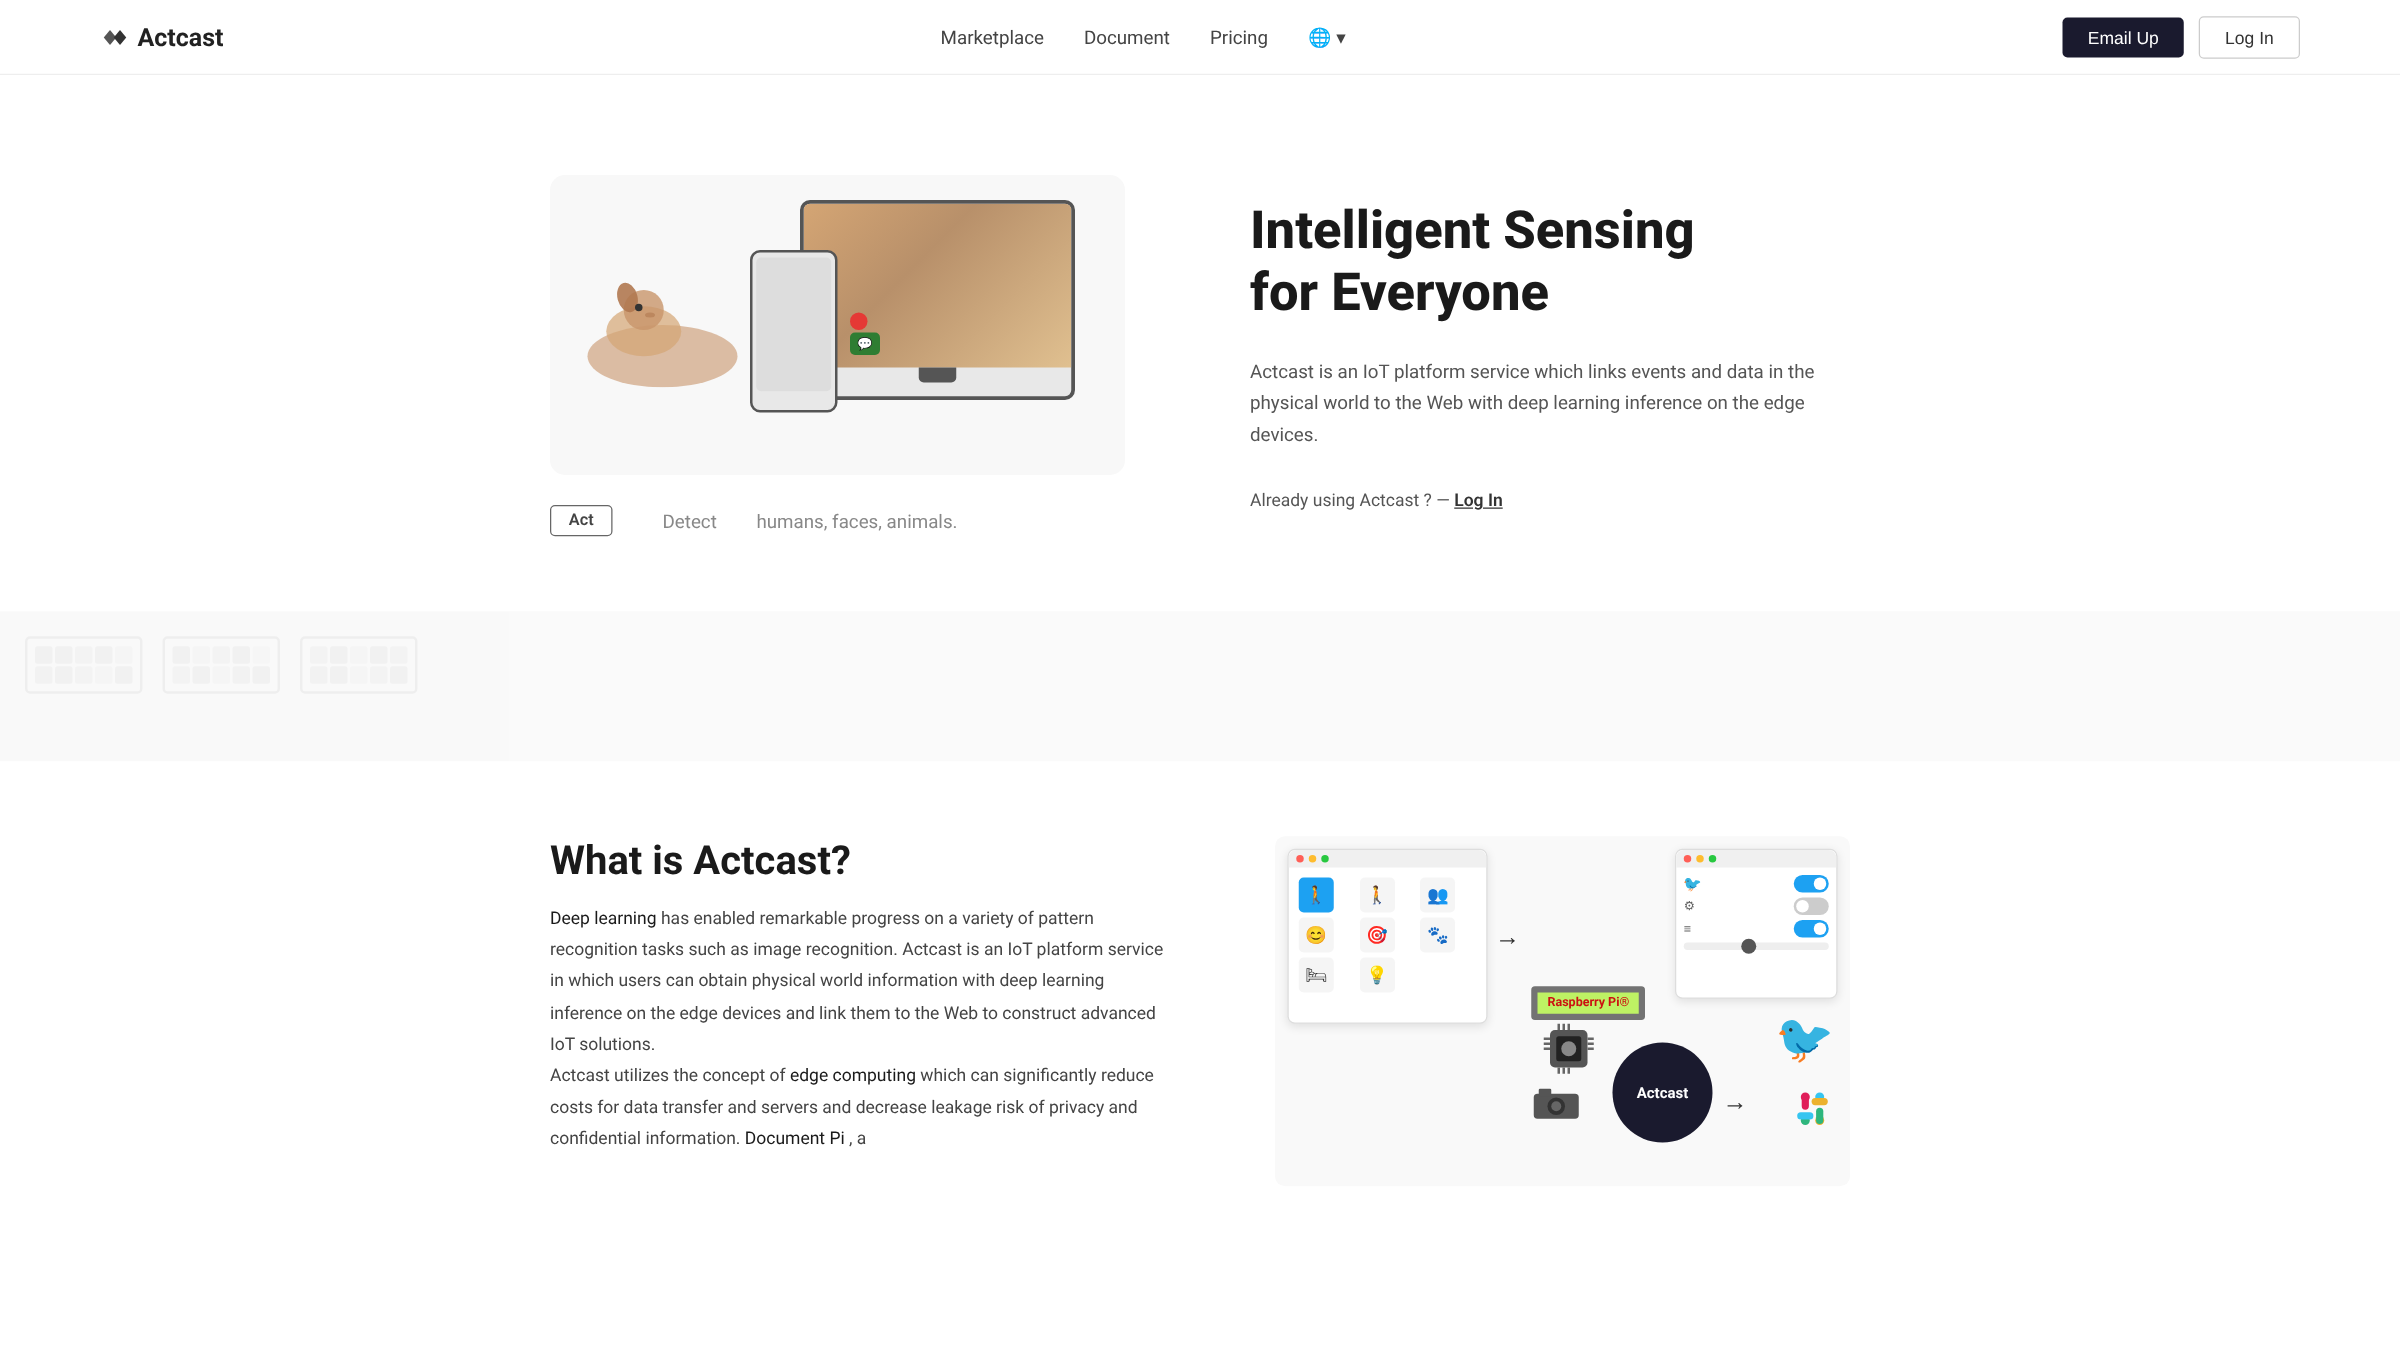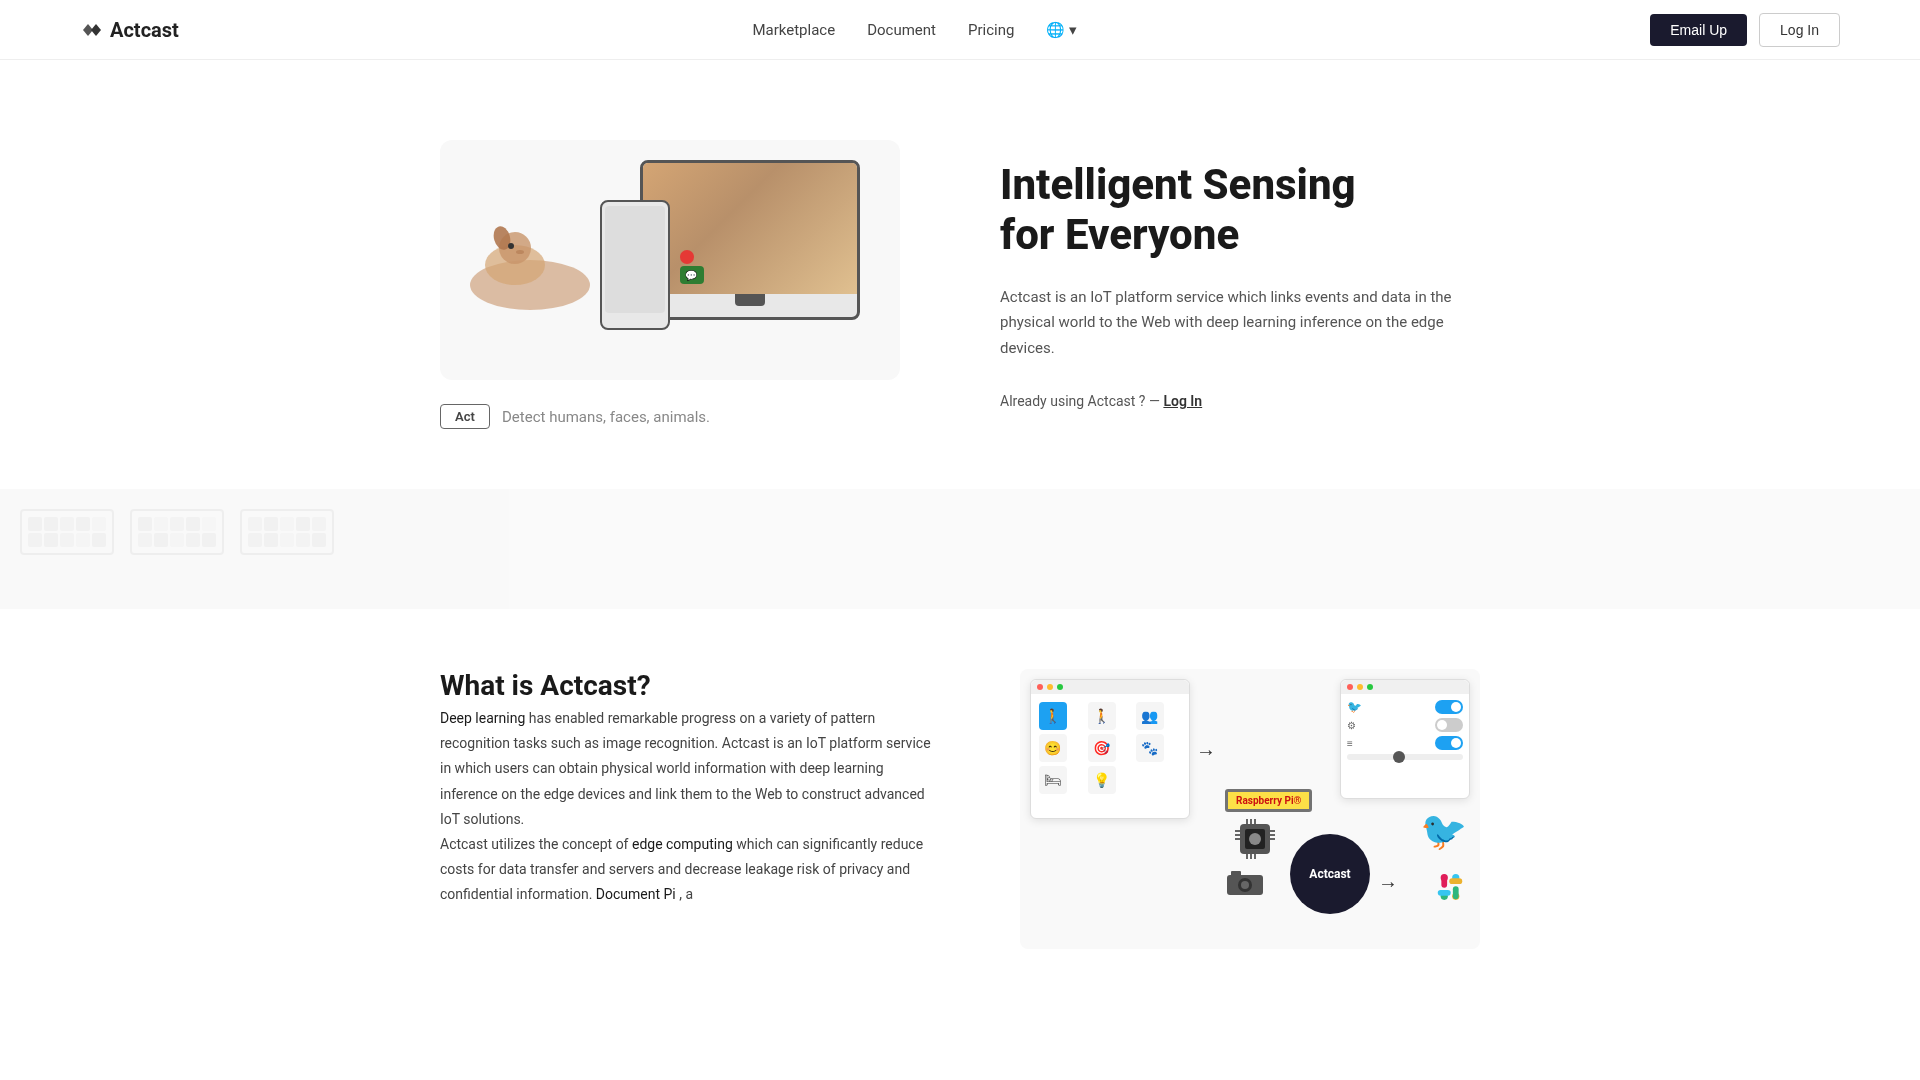--- a/index.html
+++ b/index.html
@@ -89,21 +89,21 @@
     }
 
     
     .feature-badges { margin-top: 24px; display: flex; flex-direction: column; gap: 10px; }
     .badge-row { display: flex; align-items: center; gap: 12px; }
     .badge {
       padding: 4px 12px; border-radius: 4px; font-size: 13px; font-weight: 600;
       border: 1.5px solid #666; color: #444; min-width: 50px; text-align: center;
     }
     .badge-text { font-size: 15px; color: #444; }
-    .badge-text span { color: #888; }
+    .badge-text span { color: #888; margin-left: 28px; }
 
     
     .hero-title {
       font-size: 42px; font-weight: 800; color: #1a1a1a; line-height: 1.2;
       margin-bottom: 24px;
     }
     .hero-desc {
       font-size: 15px; color: #555; line-height: 1.7; margin-bottom: 32px;
     }
     .btn-signup-email {
@@ -119,21 +119,21 @@
     .already-text a { color: #333; font-weight: 600; }
 
     
     .section-what {
       max-width: 1200px; margin: 0 auto;
       padding: 60px 80px;
       display: flex; gap: 80px; align-items: flex-start;
     }
     .section-what-left { flex: 1; max-width: 500px; }
     .section-what-right { flex: 1; max-width: 460px; }
-    .section-title { font-size: 28px; font-weight: 700; margin-bottom: 4px; color: #1a1a1a; }
+    .section-title { font-size: 32px; font-weight: 700; margin-bottom: 16px; color: #1a1a1a; }
     .section-text { font-size: 14px; color: #444; line-height: 1.8; }
     .section-text strong { color: #1a1a1a; font-weight: 400; }
 
     .features-title { font-size: 28px; font-weight: 700; margin: 32px 0 16px; color: #1a1a1a; }
 
     
     .iot-diagram {
       width: 100%; height: 280px; position: relative;
       background: #f9f9f9; border-radius: 8px;
     }
@@ -336,21 +336,21 @@
             <div class="icon-cell">🛏</div>
             <div class="icon-cell">💡</div>
             <div class="icon-cell" style="background:transparent;"></div>
           </div>
         </div>
       </div>
 
       <div style="position:absolute; left:176px; top:68px; font-size:20px; color:#333;">→</div>
 
       <div style="position:absolute; left:205px; top:120px;">
-        <div style="font-size:10px; color:#c11; font-weight:700; background:#fde047; border:3px solid #737373; padding:3px 8px; border-radius:3px; white-space:nowrap;">
+        <div style="font-size:10px; color:#c11; font-weight:700; background:#bef264; border:5px solid #737373; padding:3px 8px; border-radius:3px; white-space:nowrap;">
           <span>Raspberry Pi®</span>
         </div>
       </div>
 
       <div style="position:absolute; left:210px; top:145px; width:50px; height:50px;">
         <svg viewBox="0 0 50 50" width="50" height="50">
           <rect x="10" y="10" width="30" height="30" rx="4" fill="#555"></rect>
           <rect x="15" y="15" width="20" height="20" rx="2" fill="#222"></rect>
           <circle cx="25" cy="25" r="6" fill="#888"></circle>
 

